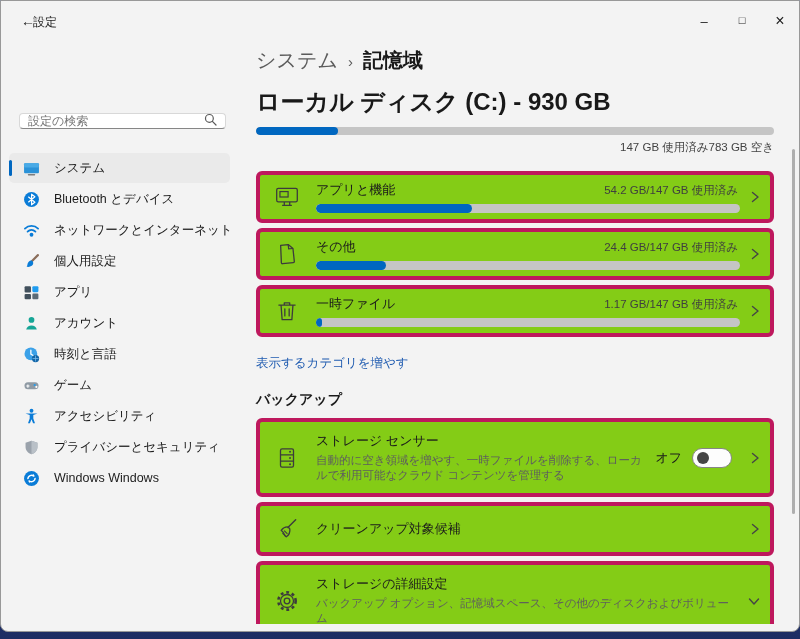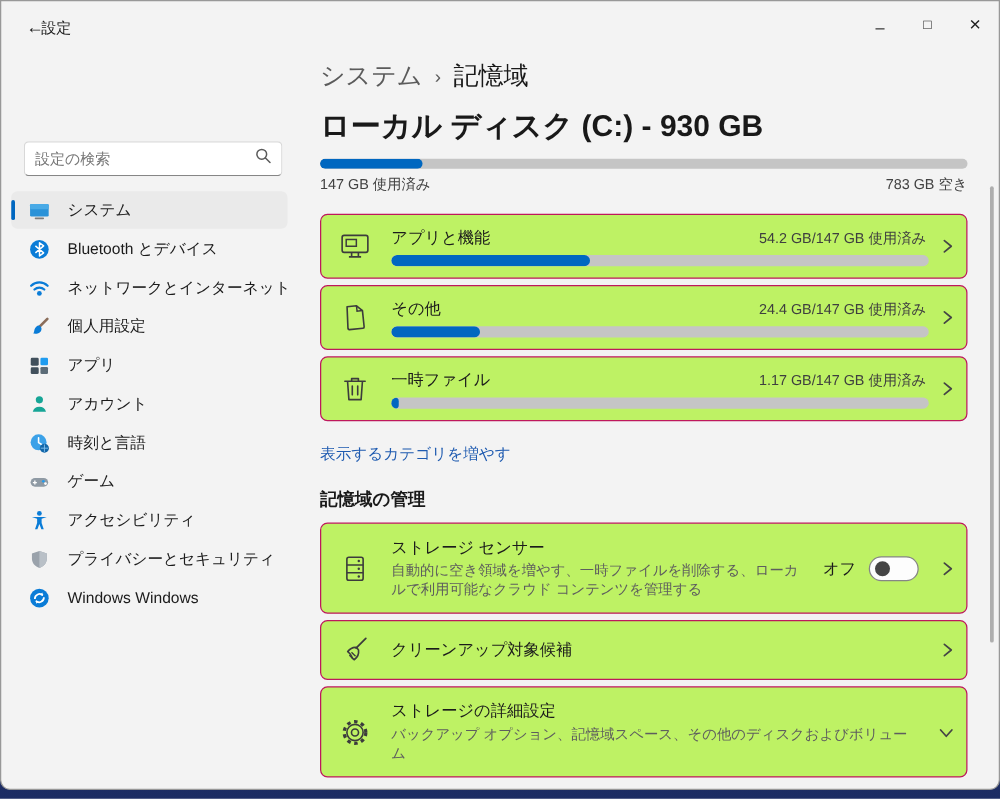--- a/index.html
+++ b/index.html
@@ -20,47 +20,47 @@
     font-size:14px; color:#1b1b1b; display:flex; align-items:center; justify-content:center;
     border-radius:4px; cursor:default; }
   .app-title { position:absolute; left:32px; top:13px; font-size:12px; color:#1b1b1b; }
   .win-controls { position:absolute; right:0; top:0; height:40px; display:flex; }
   .win-btn { width:38px; height:40px; display:flex; align-items:center; justify-content:center;
     font-size:13px; color:#202020; }
   .win-btn.close { font-size:16px; }
   .win-btn .maxglyph { font-size:11px; position:relative; top:-1px; }
   
   .sidebar { position:absolute; left:0; top:40px; width:237px; bottom:0; }
-  .search-box { position:absolute; left:18px; top:72px; width:207px; height:28px;
+  .search-box { position:absolute; left:18px; top:72px; width:207px; height:16px;
     background:#ffffff; border:1px solid #d8d8d8; border-bottom:1px solid #868686;
     border-radius:4px; display:flex; align-items:center; padding:0 8px; }
   .search-box .ph { flex:1; font-size:12px; color:#767676; }
   .nav { position:absolute; left:8px; right:8px; top:112px; }
   .nav-item { position:relative; height:30px; margin-bottom:1px; border-radius:5px;
     display:flex; align-items:center; padding-left:14px; }
   .nav-item.selected { background:#eaeaea; }
   .nav-item .ind { display:none; }
   .nav-item.selected .ind { display:block; position:absolute; left:0; top:7px;
     width:3px; height:16px; border-radius:2px; background:#0067c0; }
   .nicon { width:17px; height:17px; margin-right:14px; display:flex; align-items:center; justify-content:center; }
   .nlabel { font-size:12.5px; color:#1b1b1b; white-space:nowrap; }
   
   .content { position:absolute; left:237px; top:40px; right:1px; bottom:7px;
     padding:0 24px 0 18px; overflow:hidden; }
   .breadcrumb { margin-top:6px; font-size:20px; color:#5b5b5b; display:flex; align-items:center; gap:10px; }
   .breadcrumb .sep { font-size:15px; color:#5b5b5b; position:relative; top:1px; }
-  .breadcrumb .current { color:#191919; font-weight:400; }
+  .breadcrumb .current { color:#191919; font-weight:700; }
   .page-title { margin-top:12px; font-size:24px; font-weight:700; color:#191919; line-height:32px; }
   .disk-track { margin-top:9px; height:8px; background:#c5c5c5; border-radius:4px; overflow:hidden; }
   .disk-fill { height:100%; background:#0067c0; border-radius:4px; }
-  .disk-labels { margin-top:5px; display:flex; justify-content:space-between;
+  .disk-labels { margin-top:5px; display:flex; justify-content:flex-end;
     font-size:11.5px; color:#424242; }
   
   .cat-list { margin-top:16px; }
-  .card { background:#bef264; border:1px solid #be185d; border-radius:6px; position:relative; }
+  .card { background:#84cc16; border:4px solid #be185d; border-radius:6px; position:relative; }
   .cat-card { height:52px; margin-bottom:5px; display:flex; align-items:center;
     padding:0 30px 0 14px; }
   .cicon { width:26px; height:26px; margin-right:16px; flex:0 0 auto;
     display:flex; align-items:center; justify-content:center; }
   .cat-body { flex:1; }
   .cat-top { display:flex; justify-content:space-between; align-items:baseline; }
   .cat-label { font-size:13px; color:#1b1b1b; }
   .cat-usage { font-size:11.5px; color:#3f3f3f; margin-right:2px; }
   .cat-track { margin-top:5px; height:9px; background:#c5c5c5; border-radius:5px; overflow:hidden; }
   .cat-fill { height:100%; background:#0067c0; border-radius:5px; min-width:6px; }
@@ -341,21 +341,21 @@
           <svg width="12" height="14" viewBox="0 0 12 14">
               <path d="M3.5 2.5 L9 7 L3.5 11.5" fill="none" stroke="#454545" stroke-width="1.4" stroke-linecap="round" stroke-linejoin="round"></path>
             </svg>
         </span>
       </div>
 
     </div>
 
     <a class="link show-more">表示するカテゴリを増やす</a>
 
-    <div class="section-header">記憶域の管理</div>
+    <div class="section-header">バックアップ</div>
 
     <div class="mgmt-list">
 
       <div class="card mgmt-card">
         <span class="cicon">
           <svg width="26" height="26" viewBox="0 0 24 24">
               <rect x="6" y="3.5" width="12" height="17" rx="1.5" fill="none" stroke="#3c3c3c" stroke-width="1.2"></rect>
               <path d="M6 9.2 h12 M6 14.9 h12" stroke="#3c3c3c" stroke-width="1.1"></path>
               <circle cx="14.8" cy="6.3" r="0.9" fill="#3c3c3c"></circle>
               <circle cx="14.8" cy="12" r="0.9" fill="#3c3c3c"></circle>

